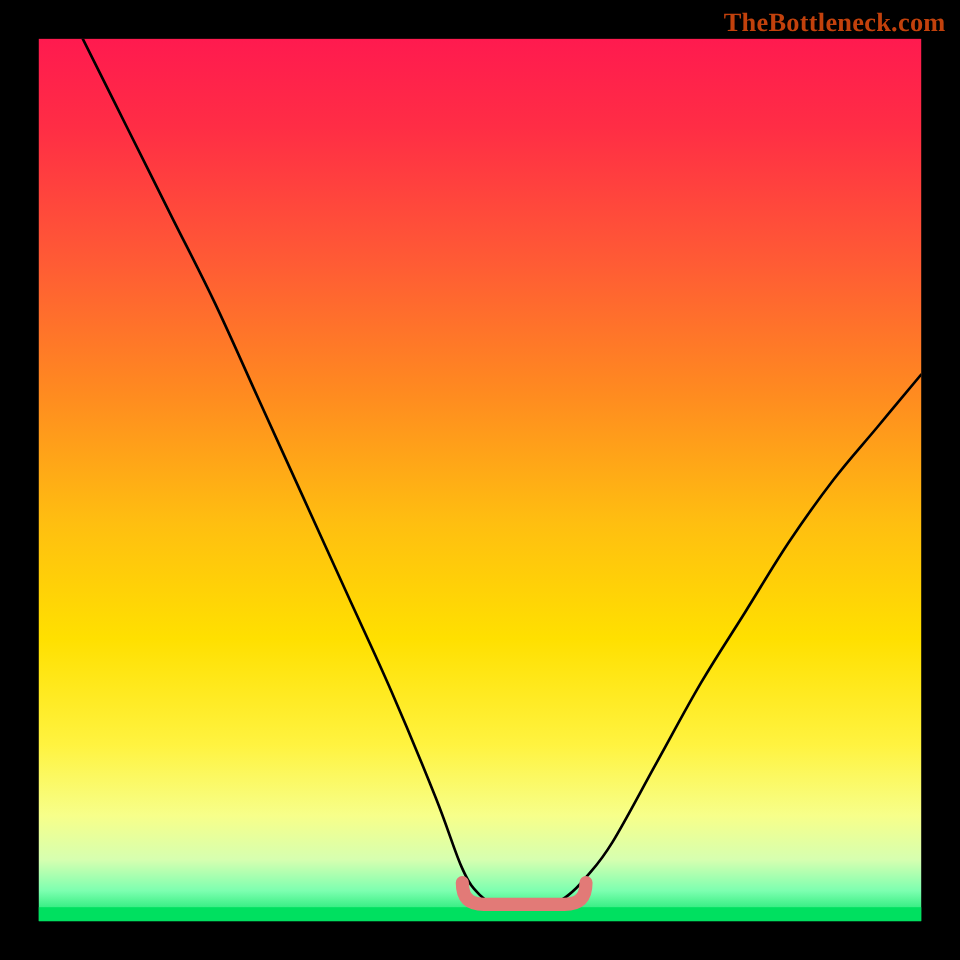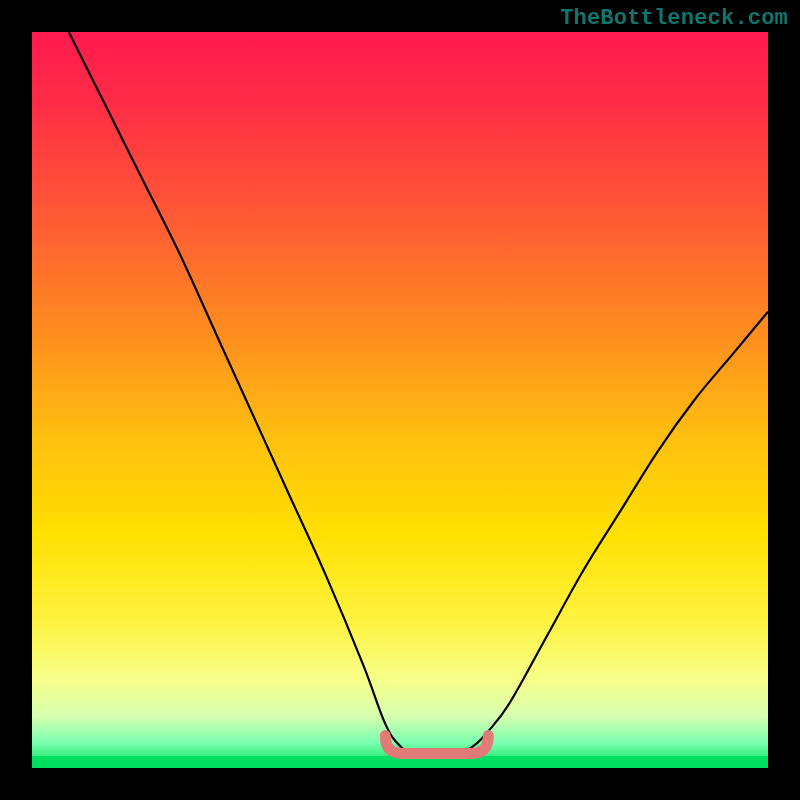--- a/index.html
+++ b/index.html
@@ -23,24 +23,24 @@
     left: 32px;
     top: 32px;
     width: 736px;
     height: 736px;
     overflow: hidden;
   }
   .watermark {
     position: absolute;
     top: 6px;
     right: 12px;
-    font-family: Liberation Mono, monospace;
+    font-family: Liberation Serif, serif;
     font-size: 22px;
     font-weight: 600;
-    color: #0f766e;
+    color: #c2410c;
     letter-spacing: 0.2px;
     user-select: none;
   }
   svg { display: block; }
 </style>
 </head>
 <body>
 
 <div class="frame">
 

